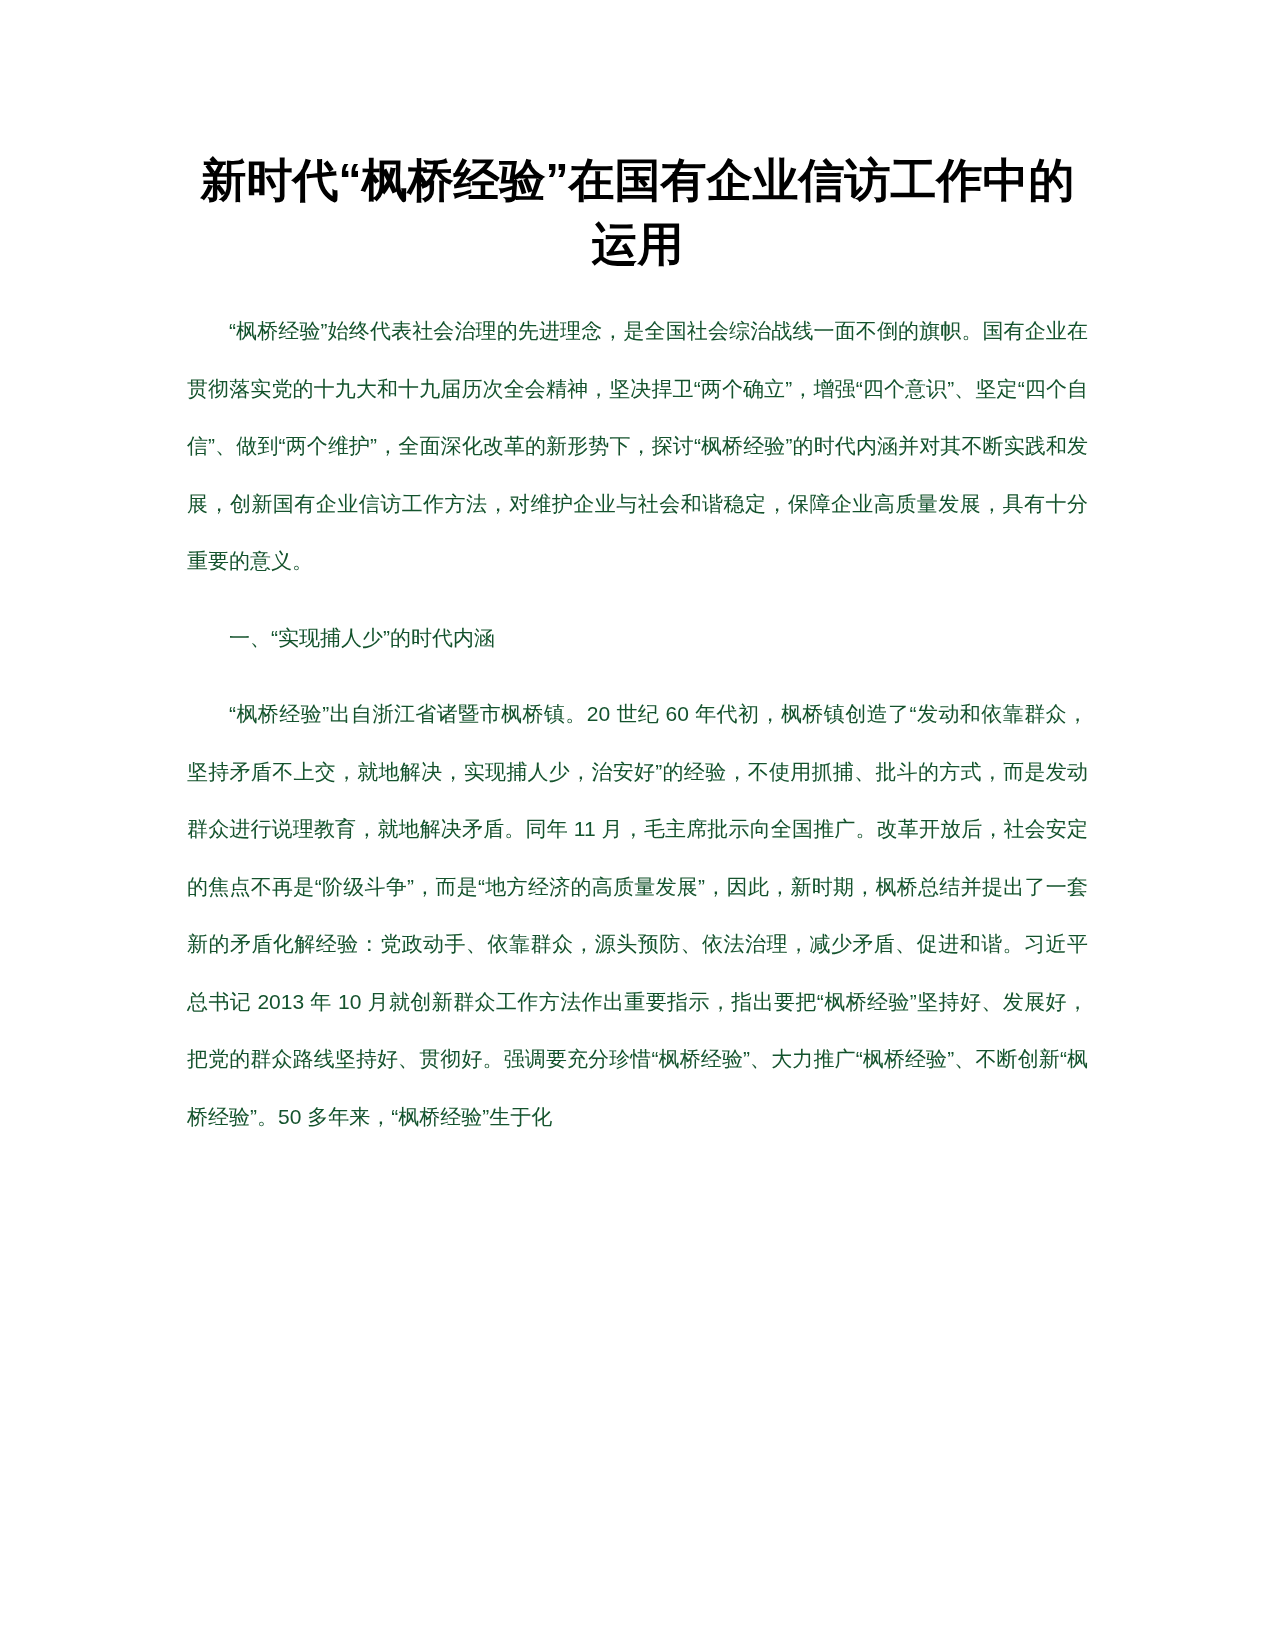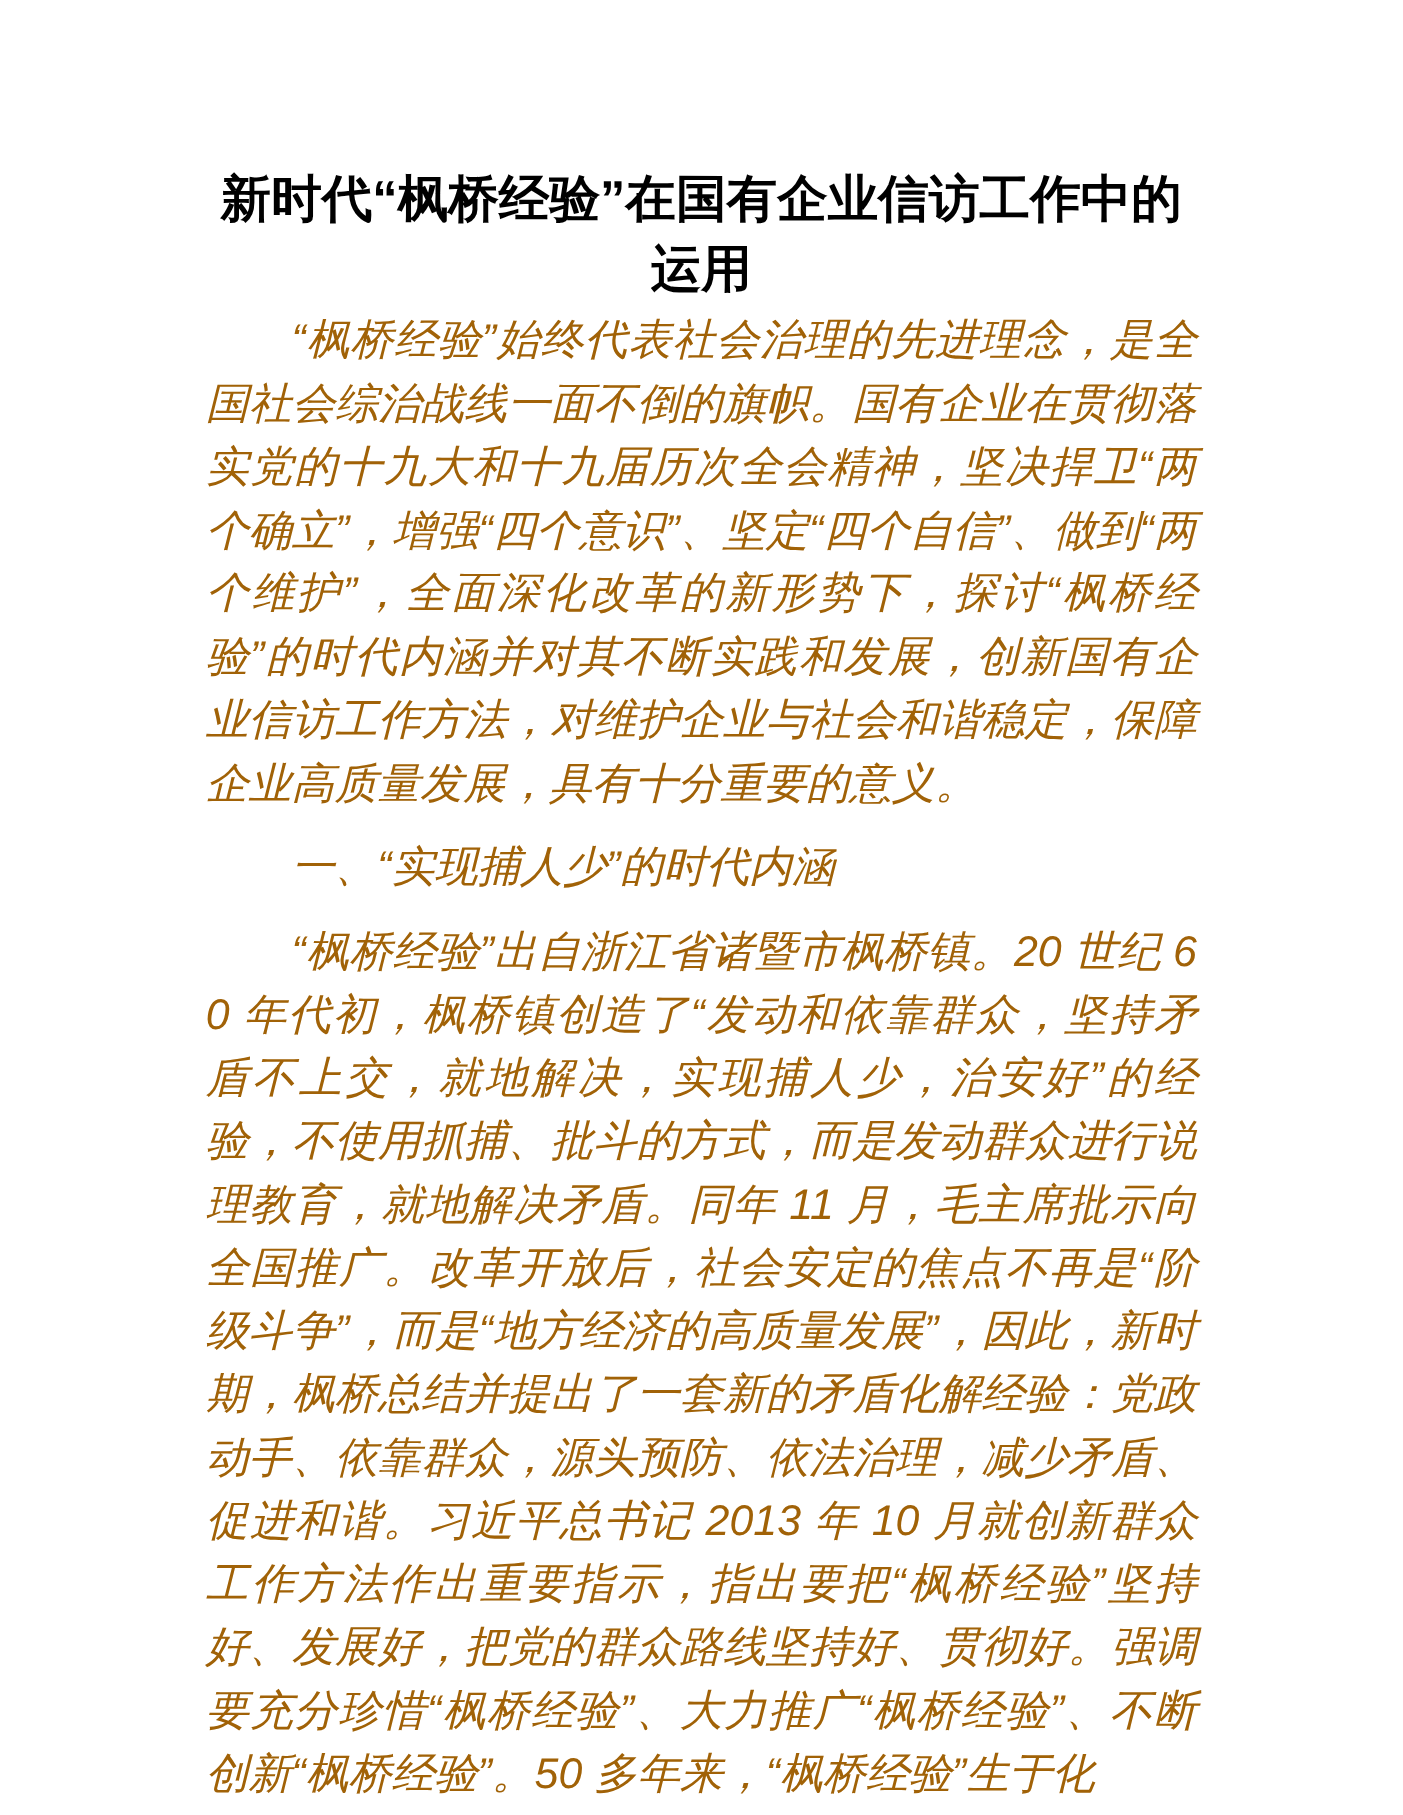--- a/index.html
+++ b/index.html
@@ -19,34 +19,33 @@
     width: 1275px;
     height: 1650px;
     background: #ffffff;
     padding: 148px 187px 40px 187px;
   }
   .doc-title {
     font-size: 46px;
     line-height: 64px;
     font-weight: 700;
     text-align: center;
-    margin: 0 0 5px 0;
+    margin: 0 0 26px 0;
     color: #000000;
   }
   .para {
-    font-size: 39px;
+    font-size: 21px;
     line-height: 57.5px;
     font-weight: 400;
     text-align: justify;
     text-justify: inter-ideograph;
     text-indent: 2em;
     margin: 0;
-    color: #a16207;
+    color: #14532d;
     word-break: break-all;
-    font-style: italic;
   }
   .para.heading {
     margin: 19px 0;
     text-align: left;
   }
 </style>
 </head>
 <body>
 
 <div class="page">

